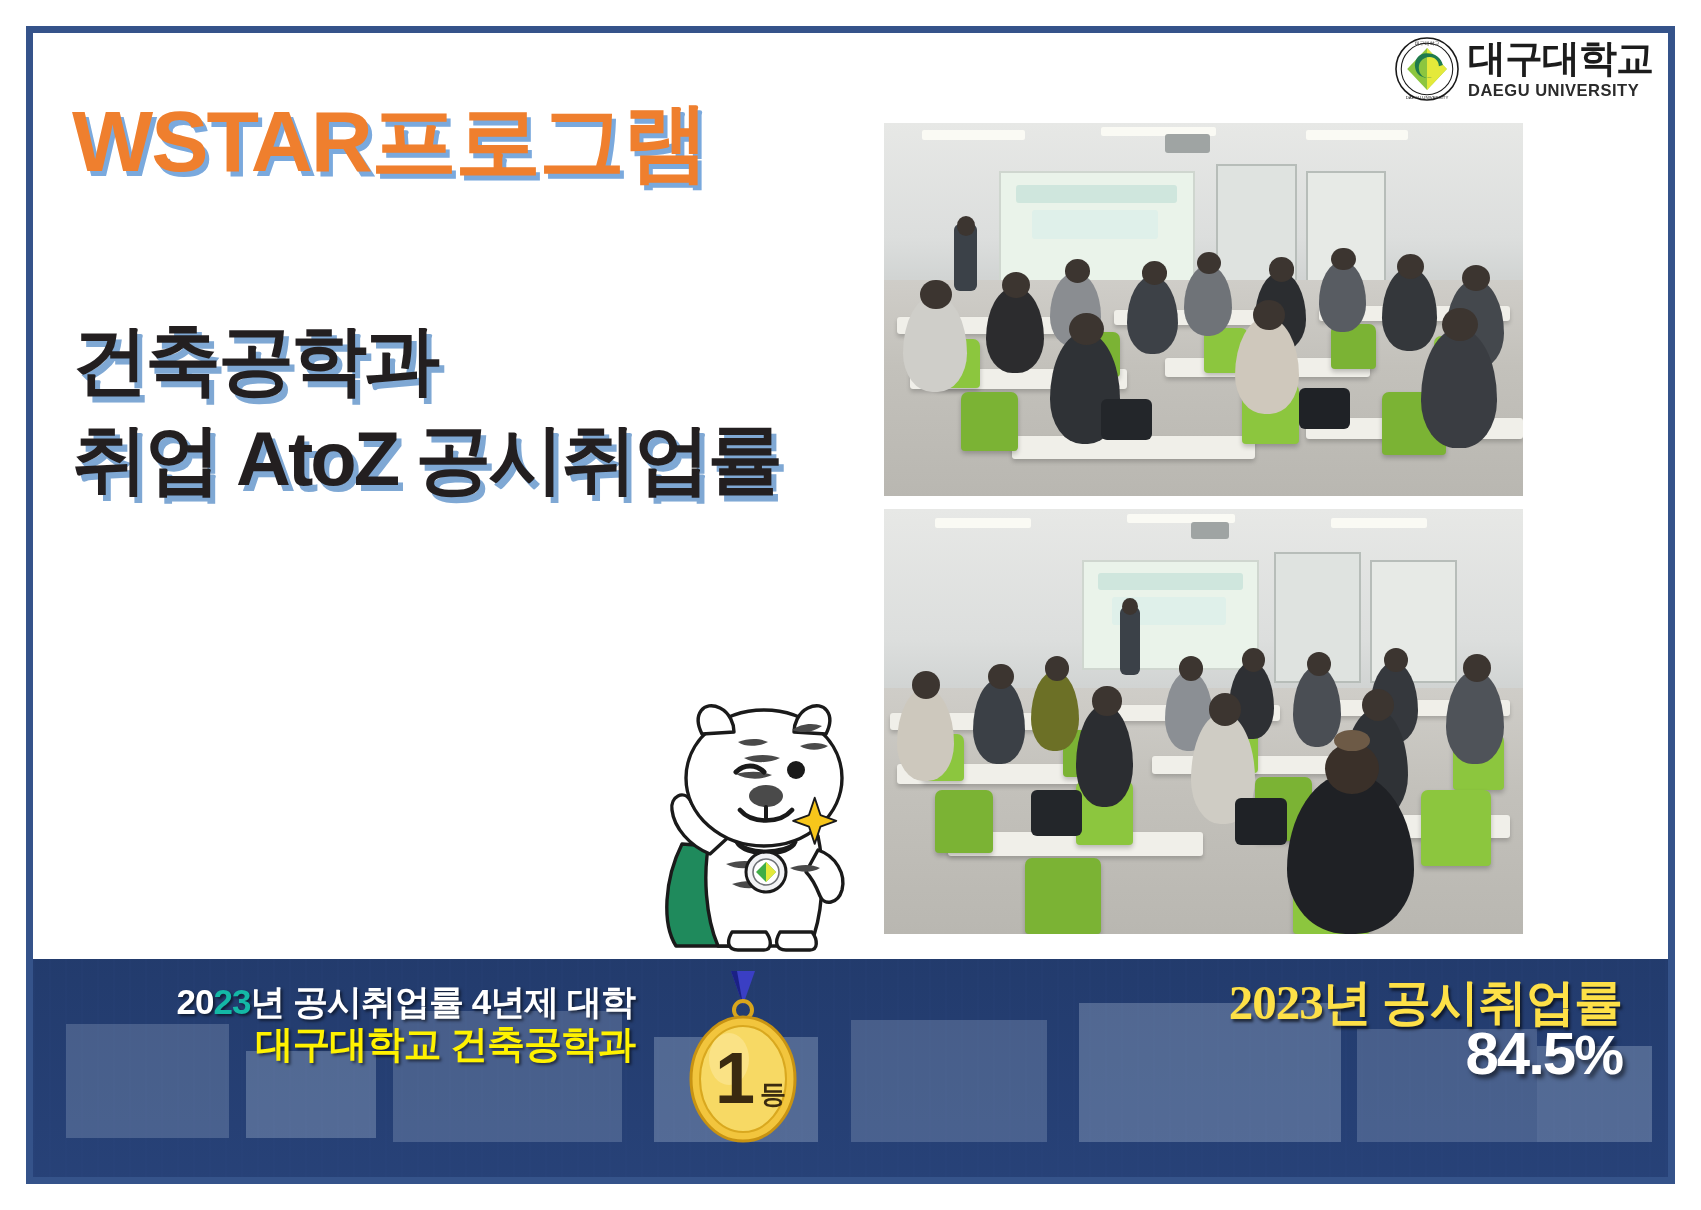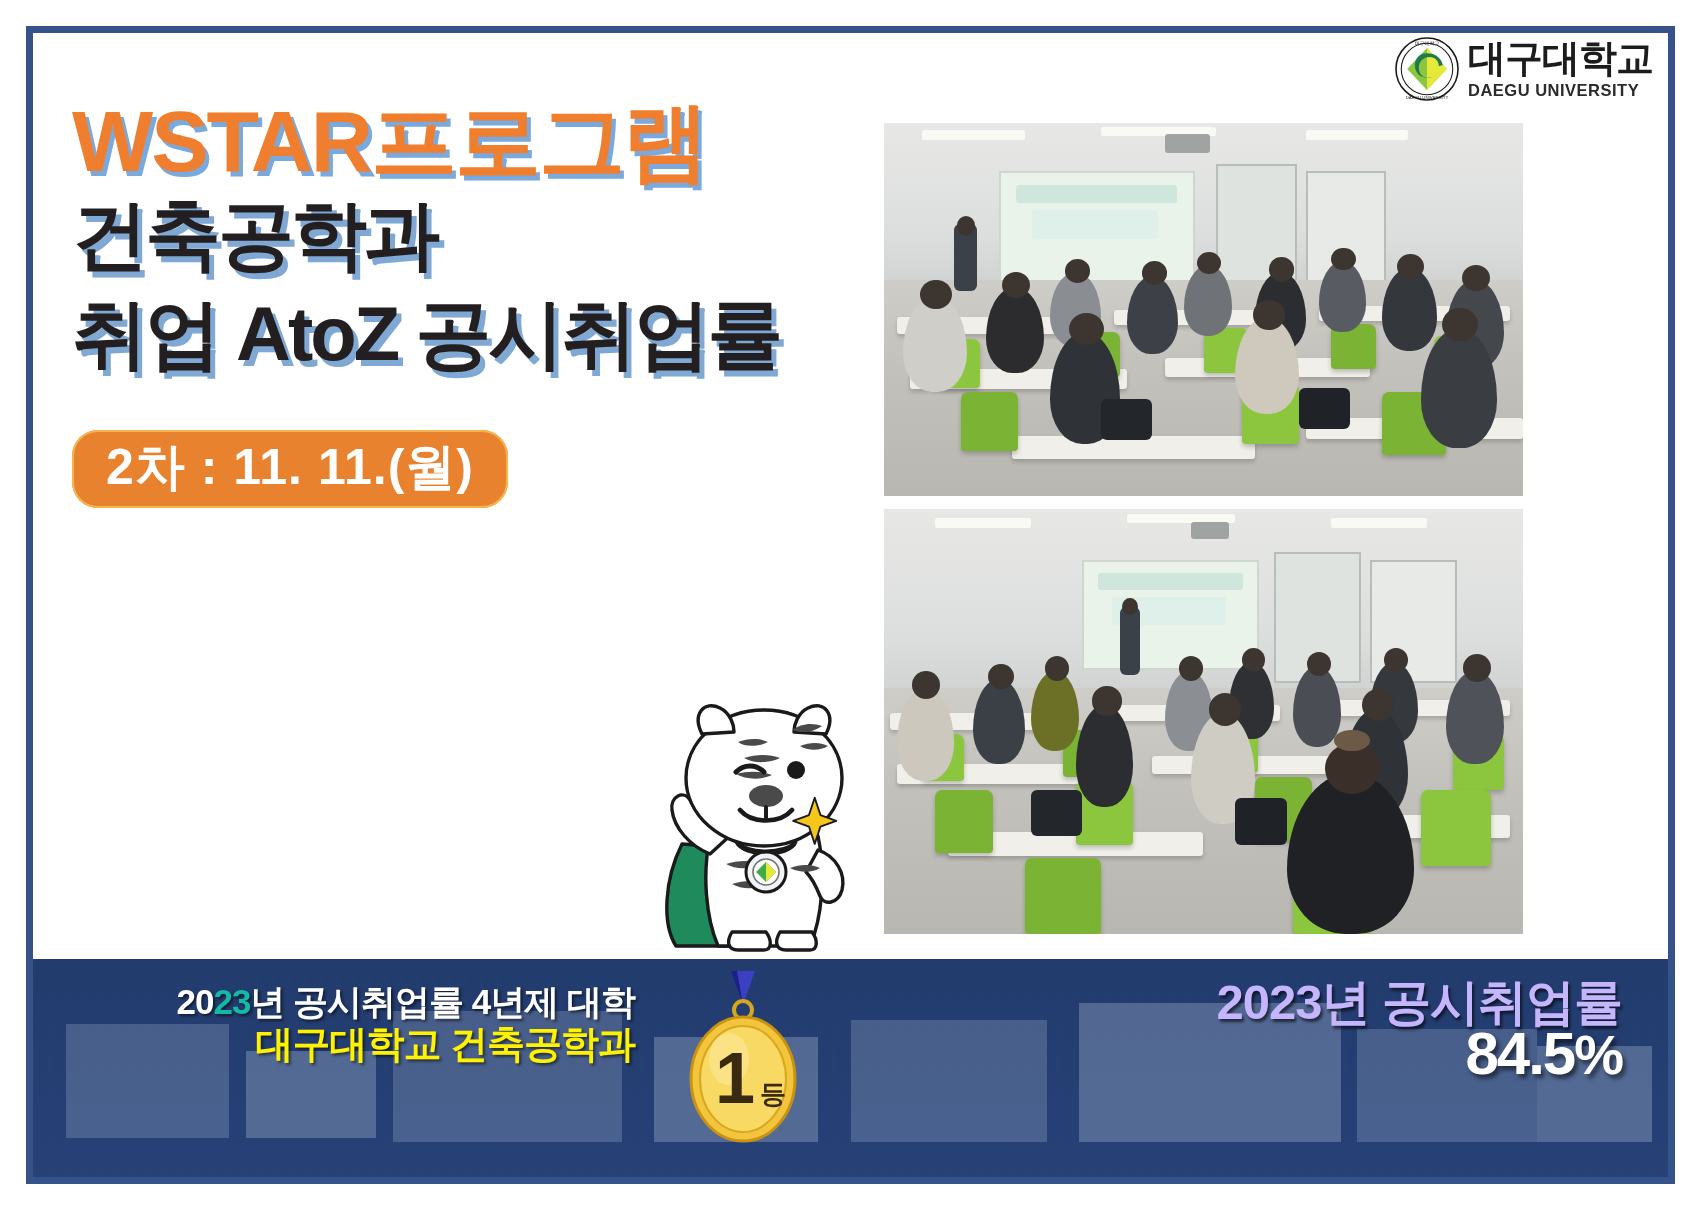--- a/index.html
+++ b/index.html
@@ -38,21 +38,21 @@
   
   .left-col{position:absolute;left:72px;top:96px;width:790px;z-index:20;}
 
   .wstar{
     font-size:86px;font-weight:bold;color:#ef7f2e;
     letter-spacing:-2px;line-height:1.05;white-space:nowrap;
     text-shadow:4px 5px 0 #7aa9dd;
     margin:0;
   }
 
-  .dept-block{}
+  .dept-block{margin-top:125px;}
   .dept-line{
     font-size:76px;font-weight:bold;color:#231f20;letter-spacing:-3px;
     line-height:1.30;text-shadow:5px 6px 0 #7fa8d4;white-space:nowrap;
     margin:0;
   }
 
   .date-badge{
     display:inline-block;margin-top:46px;
     background:#e9822f;border-radius:26px;
     padding:12px 34px 16px 34px;
@@ -120,22 +120,22 @@
   }
   .bl-line .hl{color:#14b8a6;}
   .bl-line.gold{color:#fff200;font-size:38px;}
 
   .medal{position:absolute;left:640px;top:12px;width:140px;height:180px;z-index:4;}
 
   .banner-right{
     position:absolute;right:46px;top:18px;text-align:right;z-index:3;
   }
   .br-title{
-    font-size:49px;font-weight:bold;color:#c4b5fd;letter-spacing:-1px;
-    text-shadow:2px 3px 3px rgba(0,0,0,.6);white-space:nowrap;line-height:1.05;
+    font-size:49px;font-weight:bold;color:#fde047;letter-spacing:-1px;
+    text-shadow:2px 3px 3px rgba(0,0,0,.6);white-space:nowrap;line-height:1.05;font-family:Liberation Serif, serif;
   }
   .br-num{
     margin-top:-4px;color:#ffffff;font-weight:bold;letter-spacing:-2px;
     text-shadow:3px 4px 4px rgba(0,0,0,.55);white-space:nowrap;line-height:1;
   }
   .br-num .big{font-size:60px;}
   .br-num .pct{font-size:56px;}
 </style>
 </head>
 <body>
@@ -163,21 +163,20 @@
   </div>
 
   <div class="left-col">
     <h1 class="wstar">WSTAR프로그램</h1>
 
     <div class="dept-block">
       <div class="dept-line">건축공학과</div>
       <div class="dept-line">취업 AtoZ 공시취업률</div>
     </div>
 
-    <div class="date-badge">2차 : 11. 11.(월)</div>
   </div>
 
   <div class="mascot">
     <svg viewBox="0 0 230 288" width="230" height="288" aria-hidden="true">
       <g stroke="#1a1a1a" stroke-width="3.4" stroke-linejoin="round" stroke-linecap="round">
 
         <path d="M42 176 C24 212 22 256 36 278 L92 278 C80 240 82 206 96 180 Z" fill="#1f8a5c"></path>
         <path d="M96 180 C84 206 82 240 92 278 L124 278 C112 242 112 206 122 182 Z" fill="#3fae46"></path>
 
         <path d="M70 170 C62 206 66 250 78 278 L170 278 C182 250 186 206 178 168 C160 150 90 150 70 170 Z" fill="#ffffff"></path>

